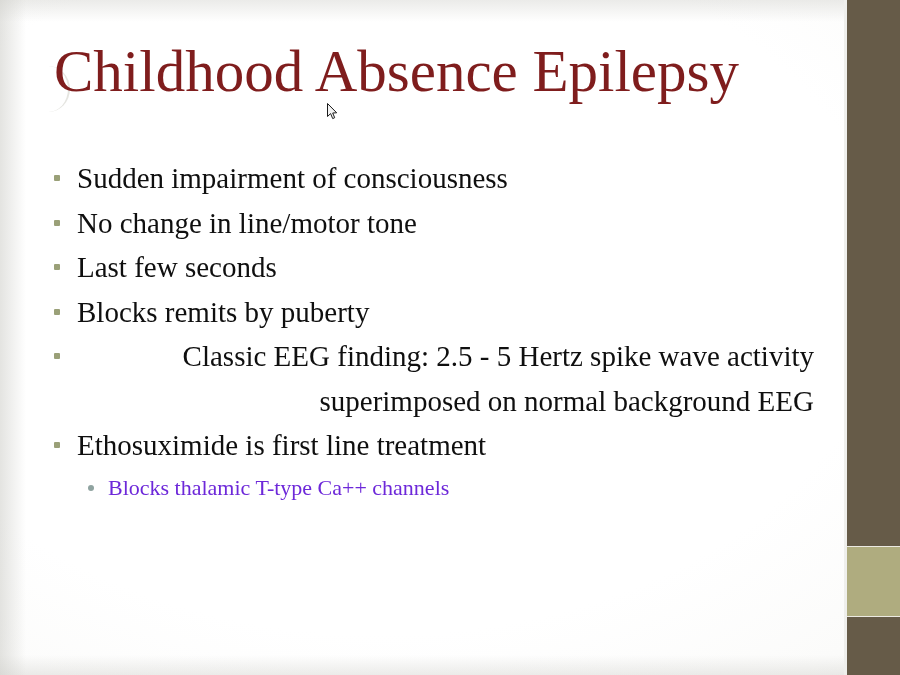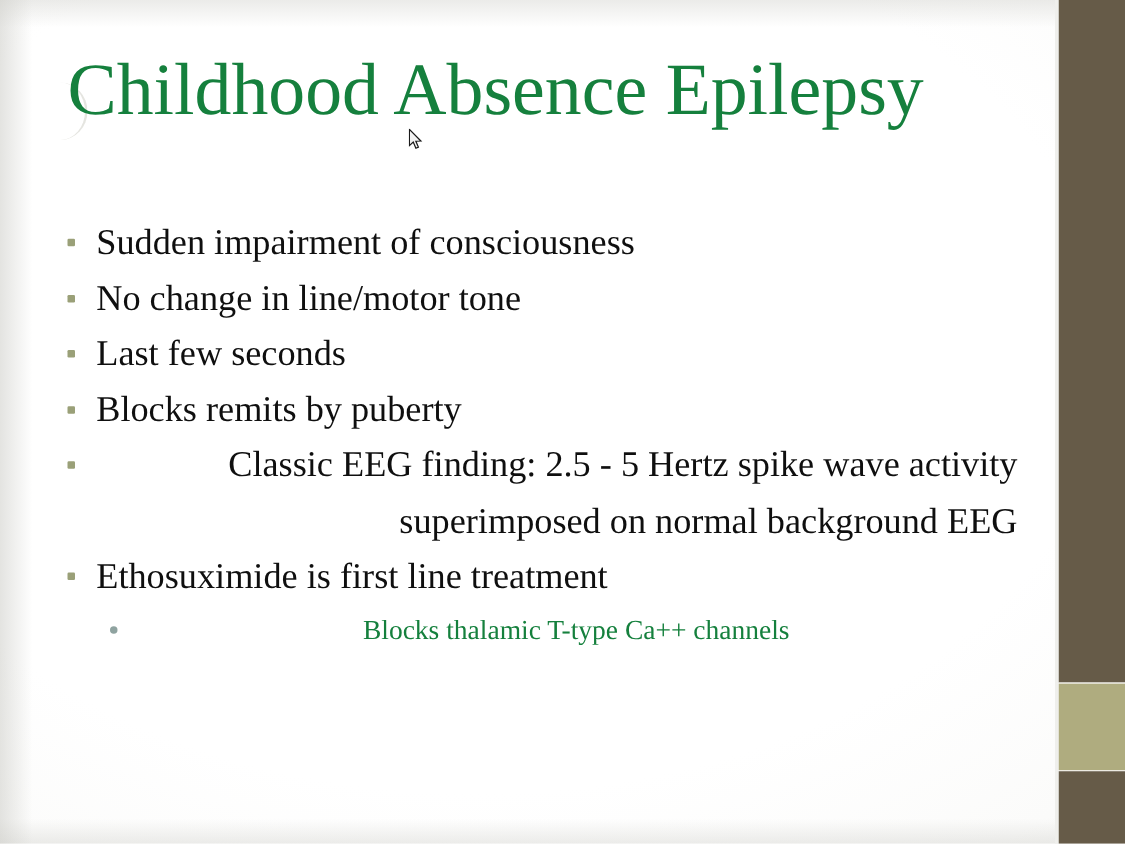--- a/index.html
+++ b/index.html
@@ -89,21 +89,21 @@
     line-height: 1.0;
     color: #5D5948;
     letter-spacing: 0px;
     white-space: nowrap;
   }
 
   
   #body {
     position: absolute;
     left: 54px;
-    top: 172px;
+    top: 156px;
     width: 760px;
   }
 
   .bullet-row {
     position: relative;
     display: flex;
     align-items: flex-start;
     color: #0f0f0f;
   }
 
@@ -155,21 +155,21 @@
   }
 </style>
 </head>
 <body>
 
 <div id="slide">
 
   <div id="slide-bg"></div>
   <div id="left-arc"></div>
 
-  <div id="title" style="color: #15803d;">Childhood Absence Epilepsy</div>
+  <div id="title" style="color: #7f1d1d;">Childhood Absence Epilepsy</div>
 
   <div id="body">
 
     <div class="bullet-row lvl1" style="color: rgb(15, 15, 15);">
       <span class="dot" style="background: rgb(154, 160, 120);"></span>
       <span class="txt">Sudden impairment of consciousness</span>
     </div>
 
     <div class="bullet-row lvl1" style="color: rgb(15, 15, 15);">
       <span class="dot" style="background: rgb(154, 160, 120);"></span>
@@ -190,21 +190,21 @@
       <span class="dot" style="background: rgb(154, 160, 120);"></span>
       <span class="txt">Classic EEG finding:  2.5 - 5 Hertz spike wave activity superimposed on normal background EEG</span>
     </div>
 
 
     <div class="bullet-row lvl1" style="color: rgb(15, 15, 15);">
       <span class="dot" style="background: rgb(154, 160, 120);"></span>
       <span class="txt">Ethosuximide is first line treatment</span>
     </div>
 
-    <div class="bullet-row lvl2" style="color: #15803d; text-align: center;">
+    <div class="bullet-row lvl2" style="color: #6d28d9;">
       <span class="dot" style="background: rgb(143, 163, 160);"></span>
       <span class="txt">Blocks thalamic T-type Ca++ channels</span>
     </div>
 
   </div>
 
   <div id="sidebar-seam"></div>
   <div id="sidebar">
     <div class="band" id="band-top" style="background: rgb(102, 91, 72);"></div>
     <div id="sidebar-gap-1"></div>

